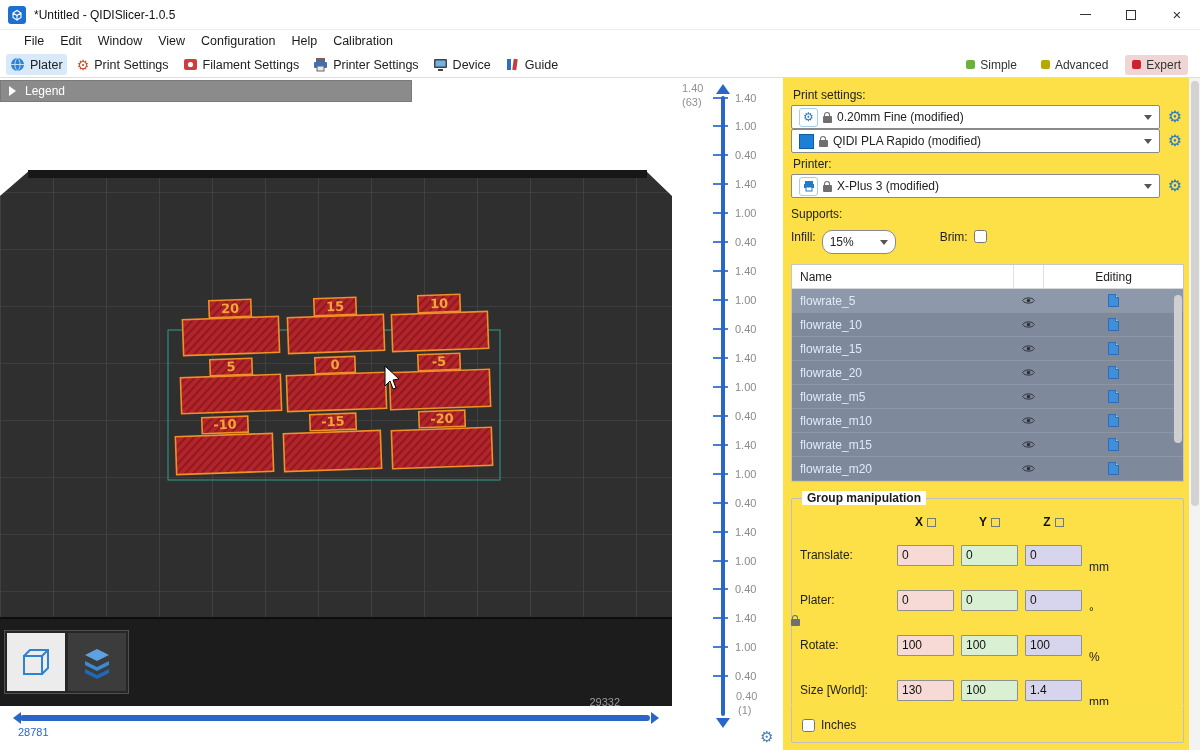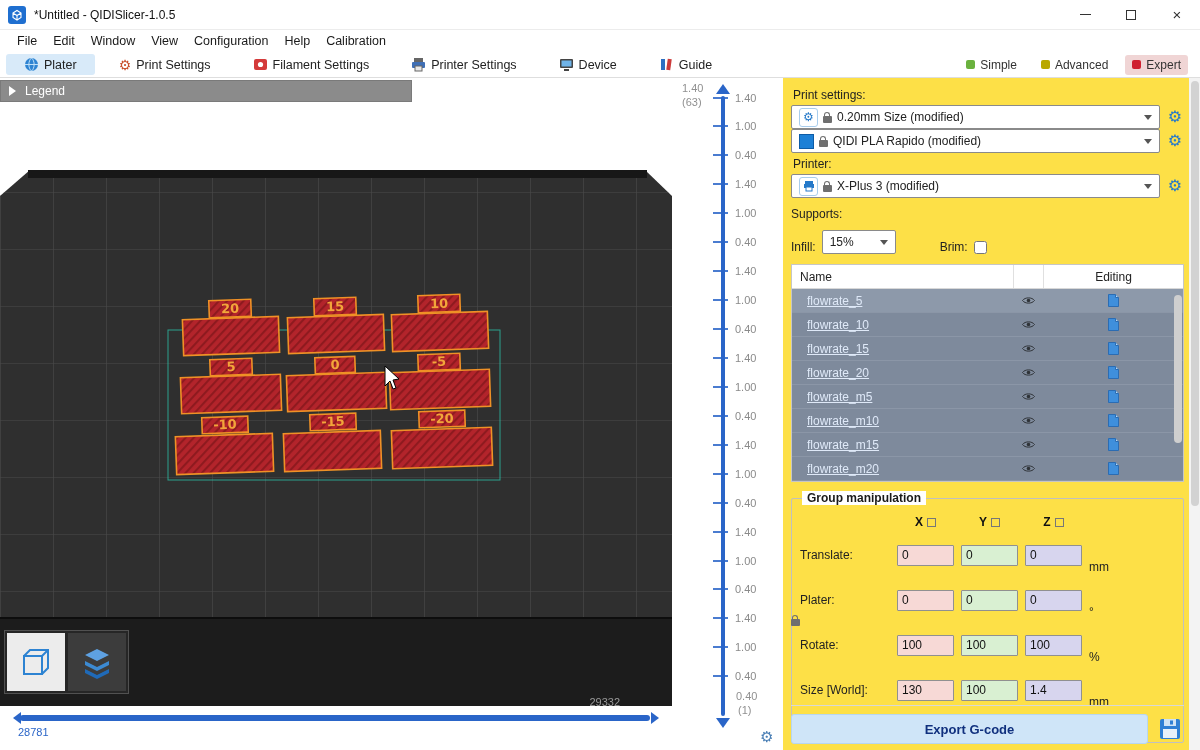--- a/index.html
+++ b/index.html
@@ -10,26 +10,26 @@
   .titlebar{height:30px;display:flex;align-items:center;background:#fff;border-bottom:1px solid #ececec;box-sizing:border-box;}
   .titlebar .logo{margin-left:8px;display:flex;}
   .titlebar .title{margin-left:8px;font-size:12px;color:#111;}
   .win-controls{margin-left:auto;display:flex;height:100%;}
   .win-btn{width:46px;height:100%;display:flex;align-items:center;justify-content:center;cursor:default;}
   .glyph-min{width:11px;height:1px;background:#333;display:block;}
   .glyph-max{width:10px;height:10px;border:1px solid #333;display:block;box-sizing:border-box;}
   .glyph-close{font-size:15px;color:#333;line-height:1;}
 
   
-  .menubar{height:22px;display:flex;align-items:center;background:#fff;padding-left:9px;}
+  .menubar{height:22px;display:flex;align-items:center;background:#fff;padding-left:16px;}
   .menu-item{padding:2px 8px;font-size:12.5px;color:#1a1a1a;}
 
   
   .tabbar{height:26px;display:flex;align-items:center;background:#fff;border-bottom:1px solid #dedede;box-sizing:border-box;padding:0 6px;}
-  .tab{display:flex;align-items:center;gap:5px;padding:3px 18px;margin-right:6px;border-radius:3px;font-size:12.5px;color:#222;}
+  .tab{display:flex;align-items:center;gap:5px;padding:3px 4px;margin-right:6px;border-radius:3px;font-size:12.5px;color:#222;}
   .tab.active{background:#d8eaf9;}
   .tab .gearglyph{color:#c9512e;font-size:14px;line-height:1;}
   .modes{margin-left:auto;display:flex;align-items:center;gap:10px;padding-right:6px;}
   .mode{display:flex;align-items:center;gap:5px;padding:3px 7px;border-radius:3px;color:#333;}
   .mode.active{background:#f0d5d5;}
   .dot{width:9px;height:9px;border-radius:2px;display:inline-block;}
   .dot.simple{background:#6ab13e;} .dot.advanced{background:#b9a800;} .dot.expert{background:#cf2030;}
 
   
   .main{flex:1;display:flex;height:672px;}
@@ -78,34 +78,34 @@
   .sidebar{position:relative;width:417px;height:672px;background:#fde047;box-sizing:border-box;
     padding:6px 16px 0 8px;flex:none;}
   .sec-label{margin:4px 0 3px 2px;color:#222;}
   .combo-row{display:flex;align-items:center;gap:6px;}
   .combo{flex:1;display:flex;align-items:center;gap:5px;height:24px;border:1px solid #8a8a8a;border-radius:2px;background:#fff;padding:0 7px;box-sizing:border-box;}
   .combo .caret{margin-left:auto;width:0;height:0;border-left:4px solid transparent;border-right:4px solid transparent;border-top:5px solid #555;}
   .combo-ico{width:17px;height:17px;border:1px solid #a9cdec;border-radius:3px;display:flex;align-items:center;justify-content:center;flex:none;}
   .combo-ico .gearglyph{color:#2579c9;font-size:12px;line-height:1;}
   .swatch{width:15px;height:15px;background:#1d80d6;border:1px solid #0e5ca6;box-sizing:border-box;flex:none;}
   .gear-btn{color:#2579c9;font-size:16px;line-height:1;width:18px;text-align:center;}
-  .inline-row{display:flex;align-items:flex-end;gap:6px;margin-top:9px;}
-  .combo.small{flex:0 0 74px;}
+  .inline-row{display:flex;align-items:flex-start;gap:6px;margin-top:9px;}
+  .combo.small{flex:0 0 74px;border-radius:10px;}
   .brim-label{margin-left:38px;}
   input[type=checkbox]{width:13px;height:13px;margin:0;}
 
   
   .obj-table{position:relative;margin-top:10px;border:1px solid #c6c6c6;background:#fff;}
   .obj-header{display:grid;grid-template-columns:1fr 30px 140px;height:23px;align-items:center;border-bottom:1px solid #d8d8d8;}
   .obj-header .h-name{padding-left:8px;color:#222;}
   .obj-header .h-eye{border-left:1px solid #e0e0e0;height:100%;}
   .obj-header .h-edit{border-left:1px solid #e0e0e0;height:100%;display:flex;align-items:center;justify-content:center;color:#222;}
   .obj-row{display:grid;grid-template-columns:1fr 30px 140px;height:23px;align-items:center;background:#7e8a9c;border-bottom:1px solid #8b96a7;}
   .obj-rows > div:nth-of-type(1){background:#8d99aa;}
-  .obj-name{padding-left:15px;color:#dfe9f8;text-decoration:underline;}
+  .obj-name{padding-left:8px;color:#dfe9f8;}
   .obj-eye{display:flex;align-items:center;justify-content:center;}
   .obj-edit{display:flex;align-items:center;justify-content:center;}
   .table-scroll{position:absolute;right:1px;top:30px;width:8px;height:148px;background:#cfcfcf;border-radius:4px;}
 
   
   .gm-box{position:relative;margin-top:16px;border:1px solid #c0c0c0;border-radius:2px;padding:16px 8px 10px 8px;}
   .gm-title{position:absolute;top:-8px;left:10px;background:#fff;padding:0 5px;font-weight:bold;color:#1a1a1a;}
   .gm-grid{display:grid;grid-template-columns:90px 57px 57px 57px 28px;column-gap:7px;row-gap:7px;align-items:center;}
   .gm-axis{display:flex;align-items:center;justify-content:center;gap:4px;font-weight:bold;color:#111;}
   .axis-ico{width:7px;height:7px;border:1px solid #777;display:inline-block;}
@@ -448,21 +448,21 @@
 
     <div class="sidebar">
 
       <div class="sec-label">Print settings:</div>
       <div class="combo-row">
         <div class="combo">
           <span class="combo-ico">
               <span class="gearglyph">⚙</span>
             </span>
           <span class="ico-lock"></span>
-          <span>0.20mm Size (modified)</span>
+          <span>0.20mm Fine (modified)</span>
           <span class="caret"></span>
         </div>
         <span class="gear-btn">⚙</span>
       </div>
 
       <div class="combo-row">
         <div class="combo">
           <span class="swatch"></span>
           <span class="ico-lock"></span>
           <span>QIDI PLA Rapido (modified)</span>
@@ -685,31 +685,20 @@
             <div class="gm-unit">mm</div>
           </div>
         <div class="inches-row">
           <input type="checkbox" style="">
           <span>Inches</span>
         </div>
       </div>
 
       <div class="sidebar-divider"></div>
 
-      <div class="export-row">
-        <button class="export-btn">Export G-code</button>
-        <button class="sd-btn">
-          <svg width="22" height="22">
-            <rect x="1" y="1" width="20" height="20" rx="2" fill="#2f7fd4"></rect>
-            <rect x="5" y="1" width="12" height="7" fill="#cfe3f5"></rect>
-            <rect x="11" y="2.5" width="3" height="4" fill="#2f7fd4"></rect>
-            <rect x="4" y="11" width="14" height="9" fill="#e8f1fa"></rect>
-          </svg>
-        </button>
-      </div>
 
       <div class="panel-scroll">
           <div class="thumb"></div>
         </div>
     </div>
 
   </div>
 </div>
 
 </body></html>

